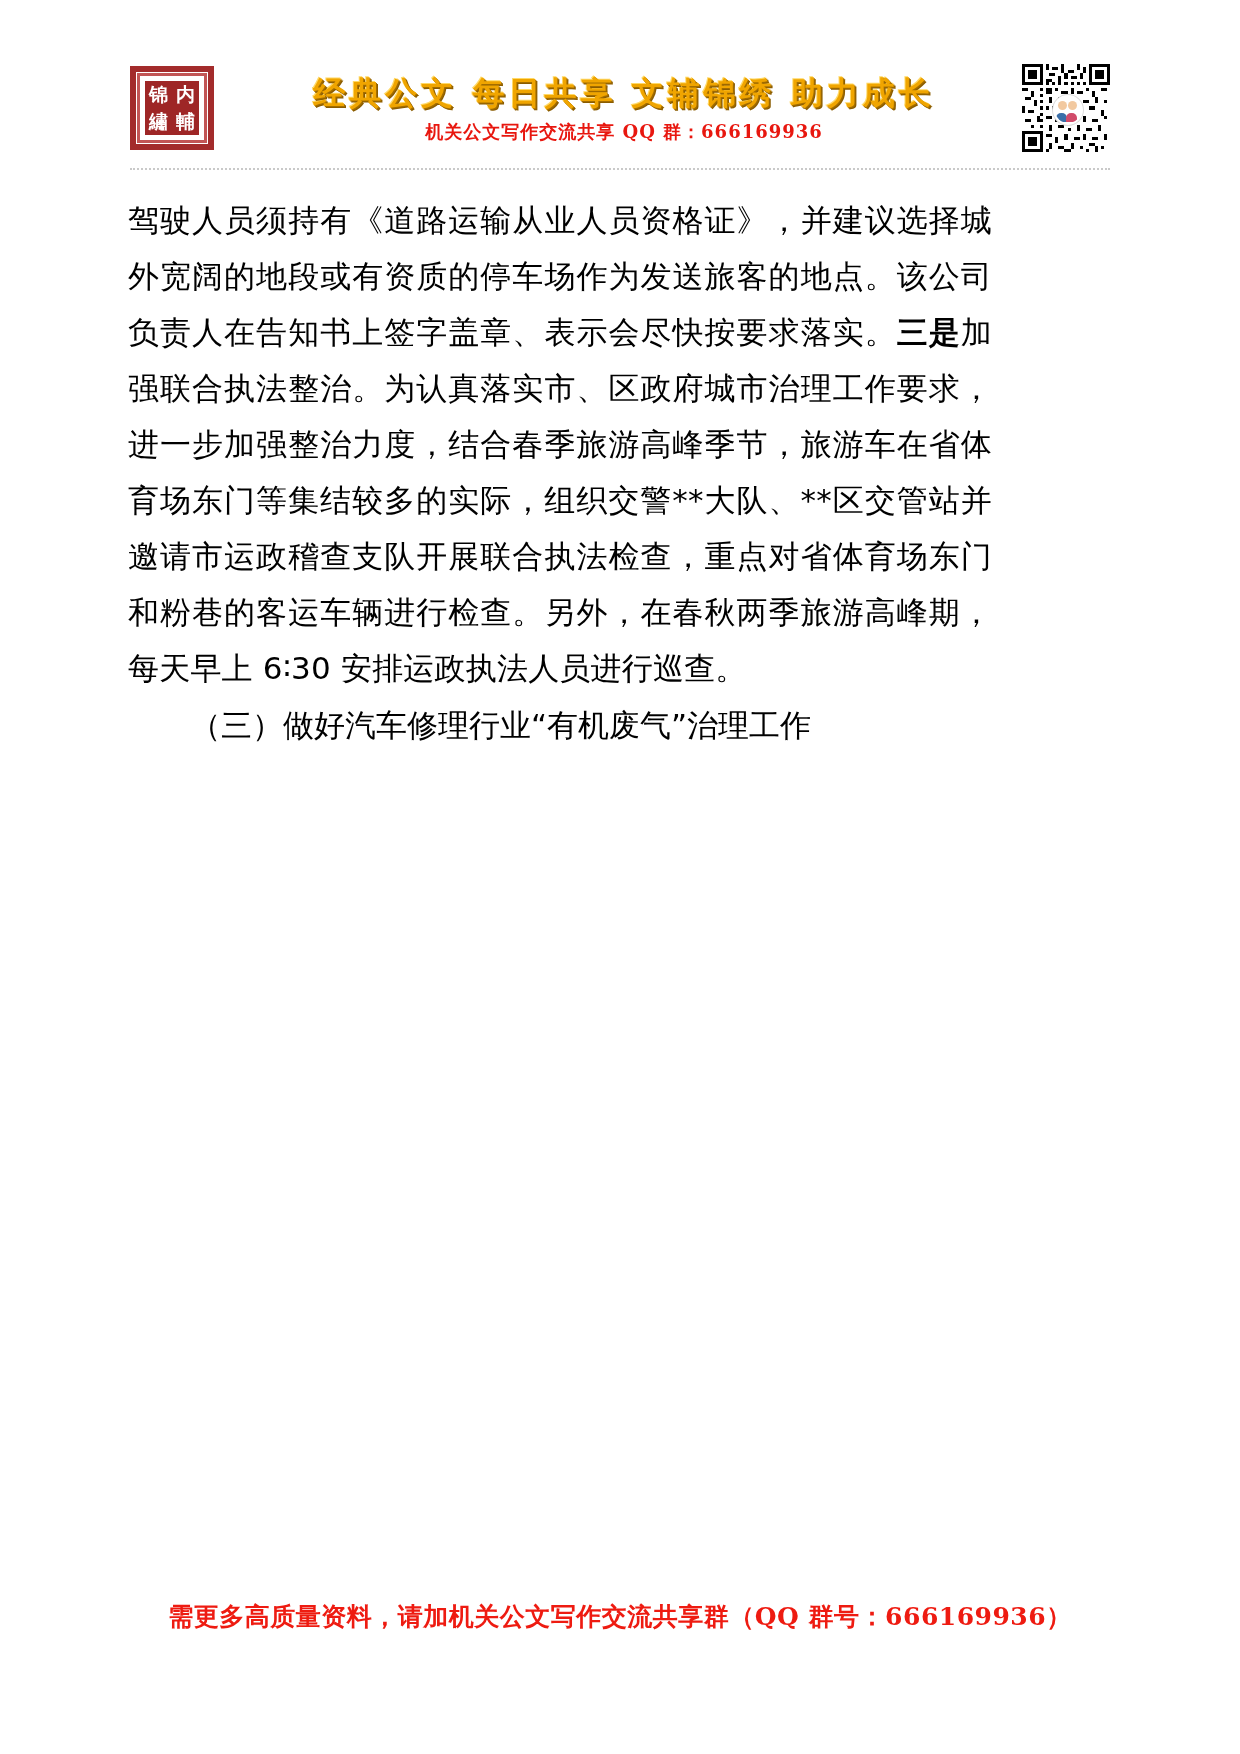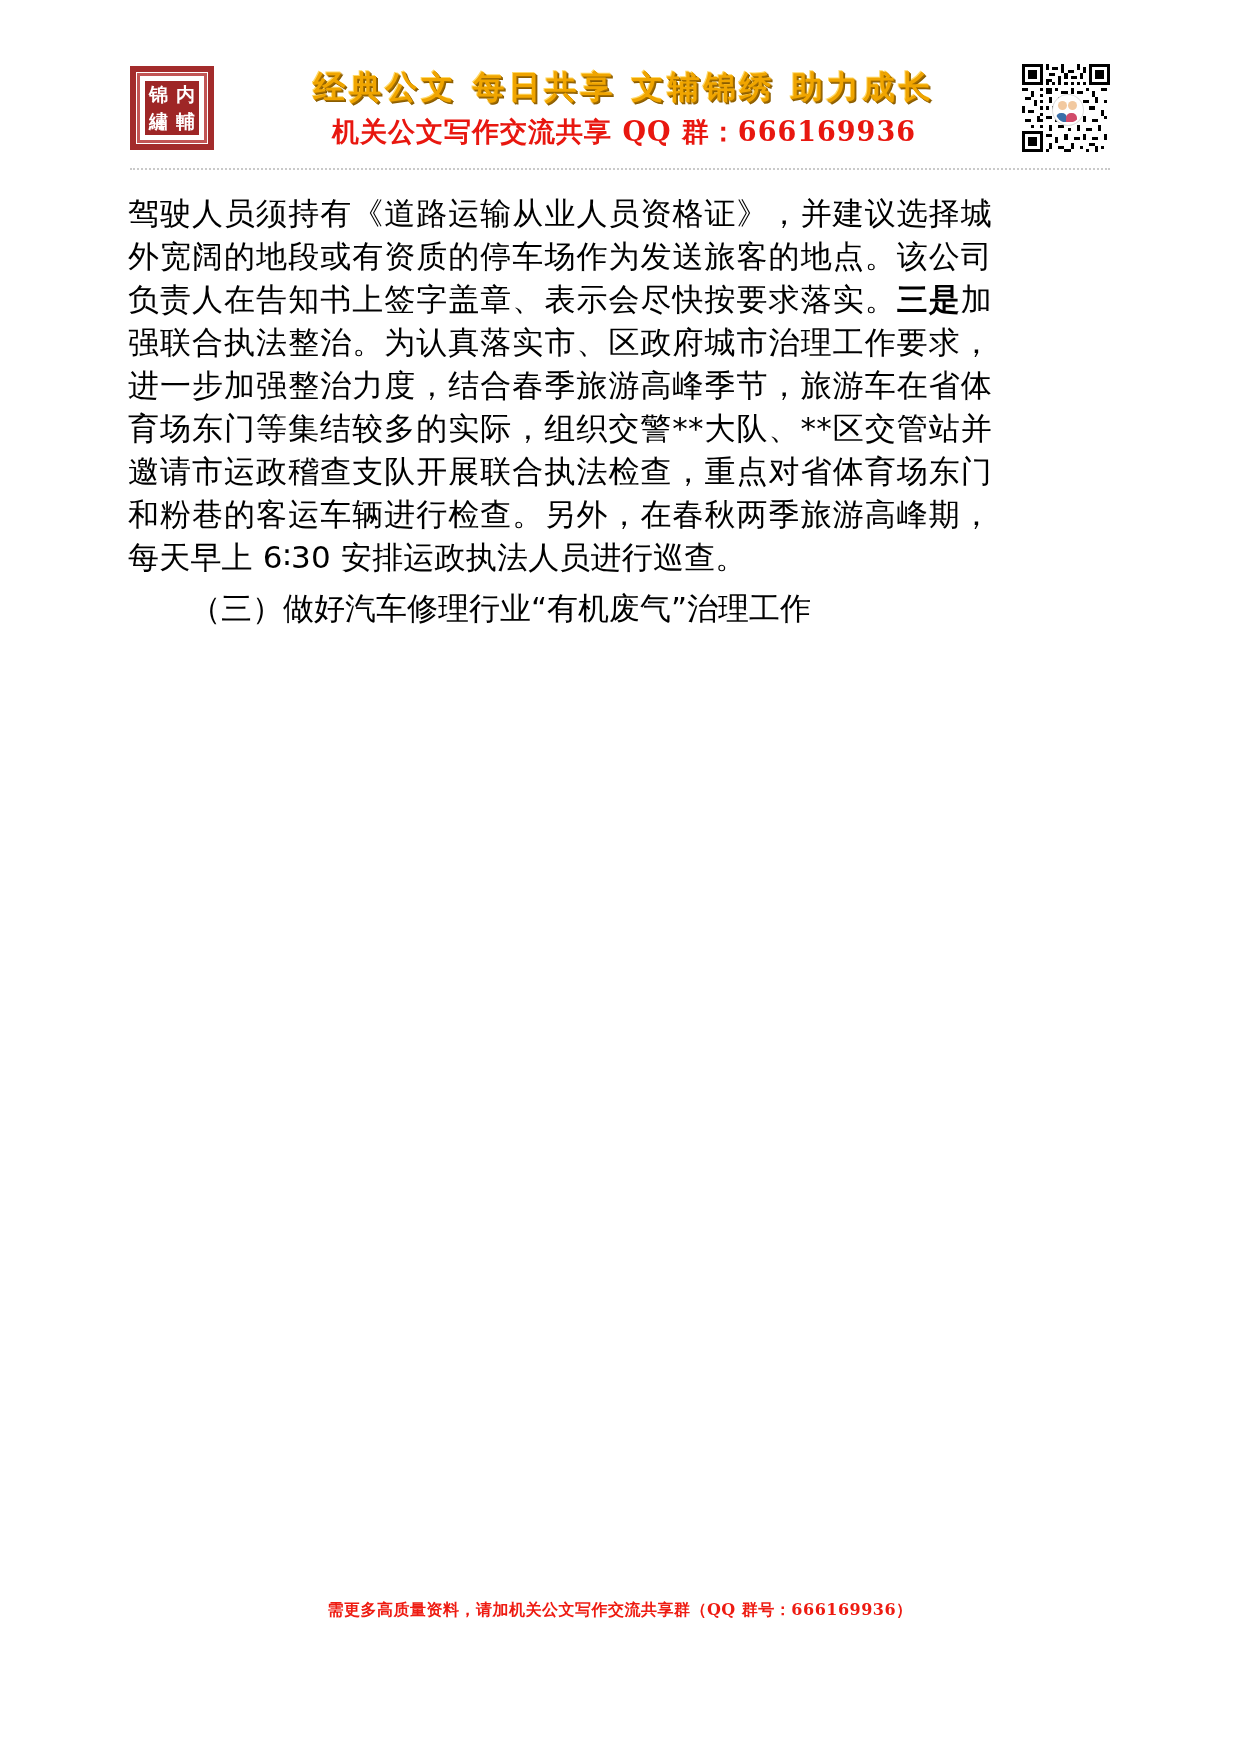--- a/index.html
+++ b/index.html
@@ -89,21 +89,21 @@
     color: #f0a500;
     text-shadow:
       1px 1px 0 #a36d00,
       2px 2px 0 #8a5c00,
       -1px -1px 0 #ffd966;
     white-space: nowrap;
     font-family: "DejaVu Sans", "Liberation Sans", sans-serif;
   }
   .banner-line2 {
     margin-top: 4px;
-    font-size: 27px;
+    font-size: 18px;
     font-weight: 700;
     color: #e8170f;
     white-space: nowrap;
     letter-spacing: 1px;
     font-family: "DejaVu Serif", "Liberation Serif", serif;
   }
 
   
   .qr {
     flex: 0 0 88px;
@@ -148,21 +148,21 @@
 
   
   .doc-body {
     position: absolute;
     left: 128px;
     top: 192px;
     width: 864px;
   }
   .para {
     font-size: 31px;
-    line-height: 43px;
+    line-height: 56px;
     color: #000000;
     text-align: justify;
     text-justify: inter-ideograph;
     margin: 0 0 0 0;
     letter-spacing: 0.2px;
     font-family: "DejaVu Sans", "Liberation Sans", sans-serif;
   }
   .para.indent { text-indent: 62px; }
   .para b { font-weight: 700; }
   .heading {
@@ -176,21 +176,21 @@
   }
 
   
   .footer {
     position: absolute;
     left: 0;
     top: 1600px;
     width: 1240px;
     text-align: center;
     color: #ee1b11;
-    font-size: 16px;
+    font-size: 25px;
     font-weight: 700;
     letter-spacing: 0.5px;
     font-family: "DejaVu Serif", "Liberation Serif", serif;
   }
 </style>
 </head>
 <body>
 
 <div class="page">
 

